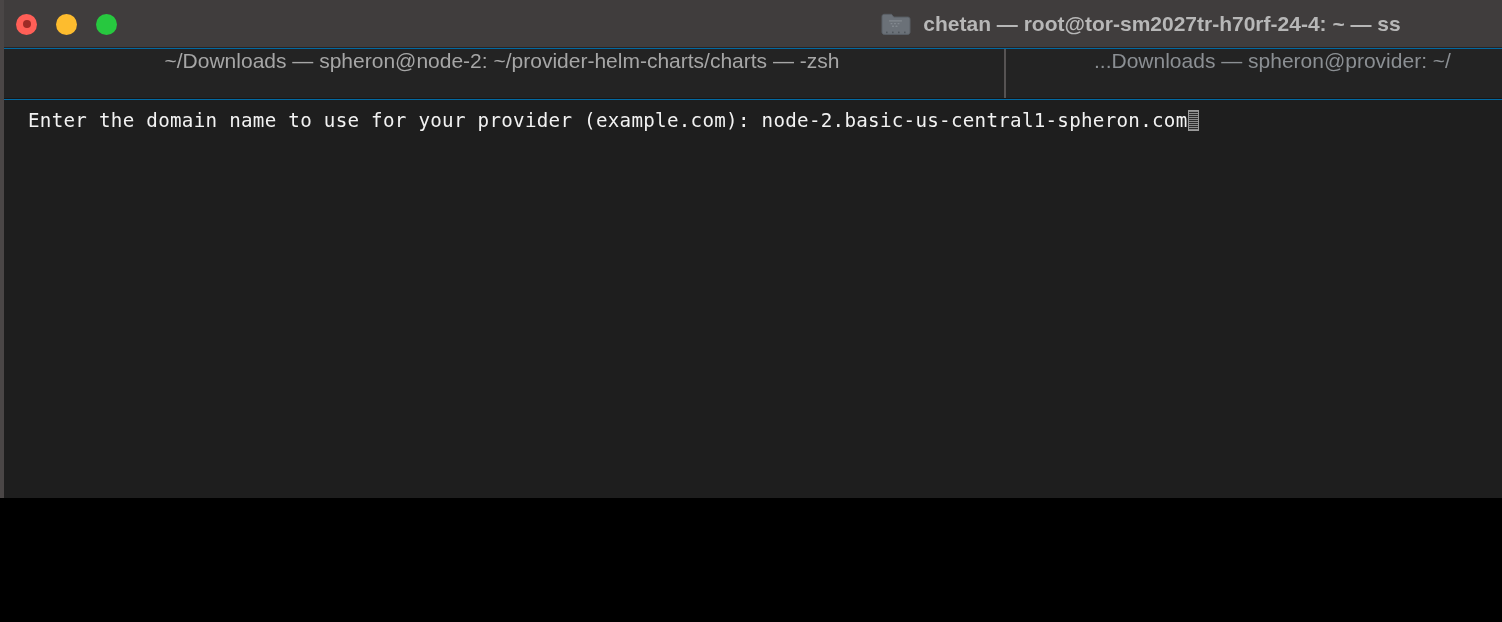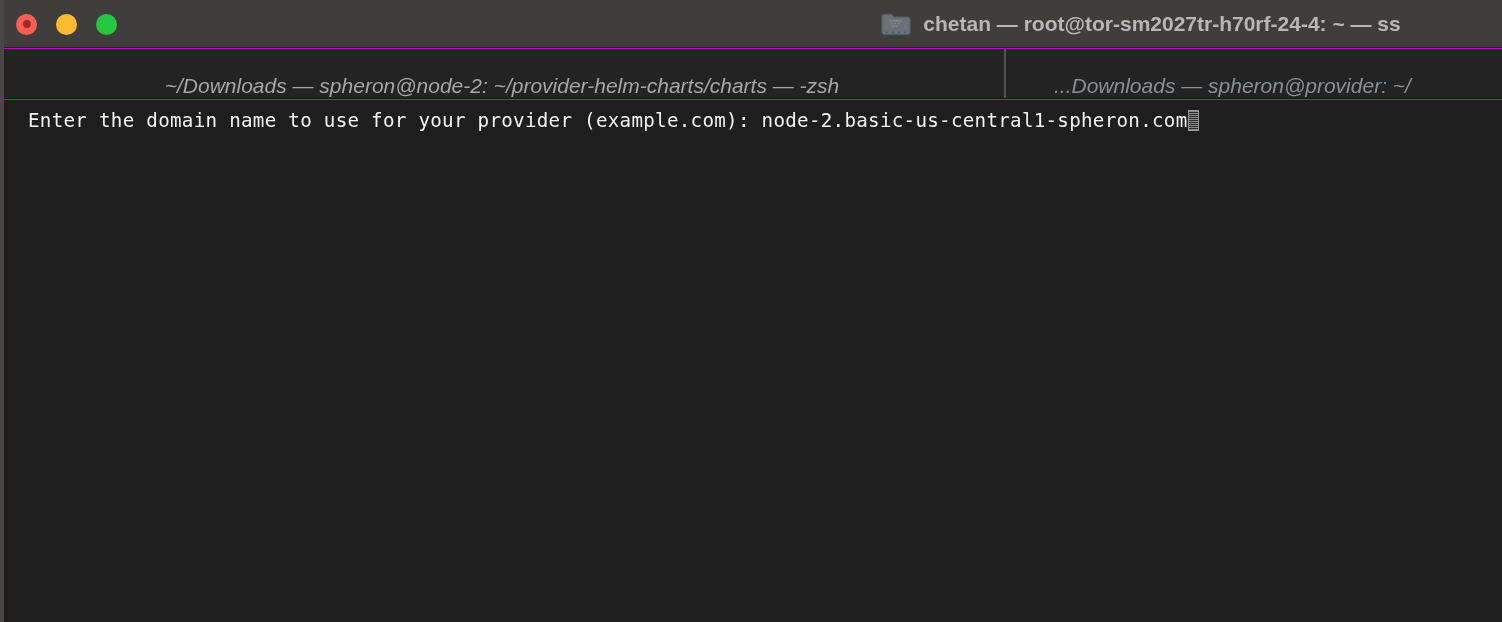--- a/index.html
+++ b/index.html
@@ -11,22 +11,22 @@
   body {
     width: 1502px;
     height: 622px;
     overflow: hidden;
     font-family: "Liberation Sans", sans-serif;
   }
 
   .window {
     position: relative;
     width: 1502px;
-    height: 622px;
-    background: #a21caf;
+    height: 498px;
+    background: #0369a1;
     overflow: hidden;
     box-sizing: border-box;
   }
 
   
   .window-frame-left {
     position: absolute;
     left: 0;
     top: 0;
     width: 4px;
@@ -122,37 +122,36 @@
     height: 50px;
     background: #232323;
     display: flex;
     align-items: stretch;
     border-bottom: 1px solid #161616;
     box-sizing: border-box;
   }
   .tab {
     height: 49px;
     display: flex;
-    align-items: flex-end;
+    align-items: flex-start;
     justify-content: center;
     box-sizing: border-box;
     overflow: hidden;
     white-space: nowrap;
-    font-style: italic;
   }
   .tab-active {
     width: 1006px;
     background: #232323;
     border-right: 2px solid #565353;
   }
   .tab-inactive {
     width: 496px;
     background: #232323;
     justify-content: flex-start;
-    padding-left: 48px;
+    padding-left: 88px;
   }
   .tab-label {
     color: #9a9a9a;
     font-size: 21px;
     font-family: "Liberation Sans", sans-serif;
     white-space: nowrap;
   }
   .tab-active .tab-label { color: #a6a6a6; }
   .tab-inactive .tab-label { color: #8b8f93; }
 

